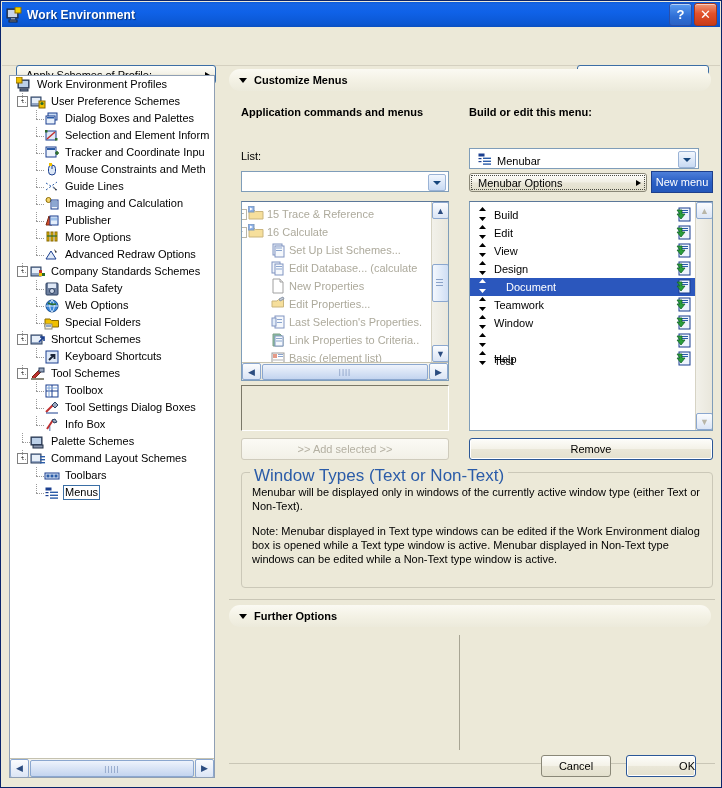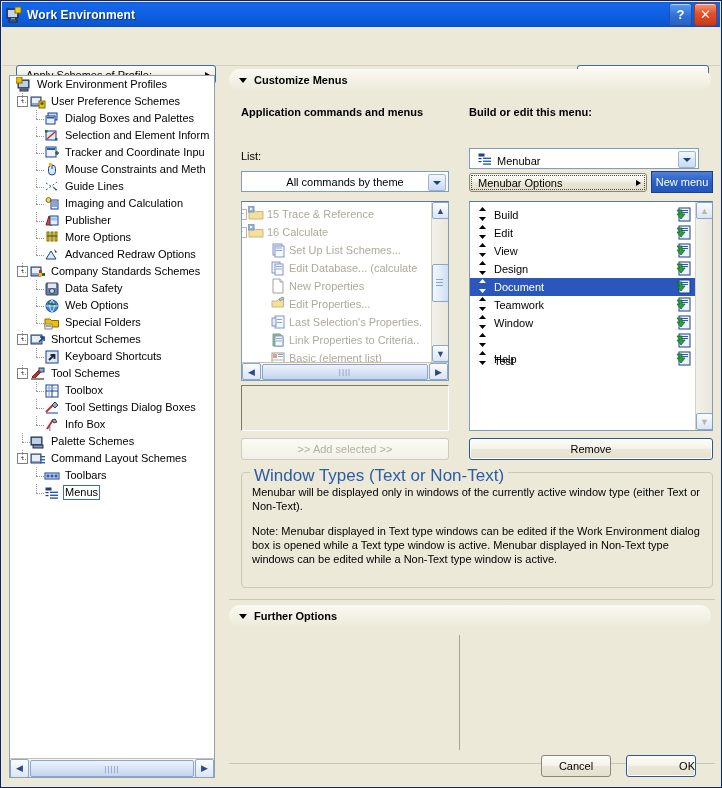--- a/index.html
+++ b/index.html
@@ -134,21 +134,21 @@
   }
   .chev{width:0;height:0;border-top:4px solid #16467d;border-left:4px solid transparent;border-right:4px solid transparent;}
 
   .listbox{
     box-sizing:border-box;background:#fff;
     border:1px solid #7f9db9;border-top-color:#5c7899;
     position:relative;overflow:hidden;
   }
   .lrow{height:18px;display:flex;align-items:center;white-space:nowrap;font-size:11px;position:relative;}
   .lrow.dim{color:#adaa9c;}
-  .lrow.sel{background:#2b57bd;color:#fff;}
+  .lrow.sel{background:#2b57bd;color:#fff;gap:12px;}
   .vsb{
     position:absolute;right:0;top:0;width:16px;bottom:0;
     background:linear-gradient(to right,#f2f1ea,#e9e7dc);
     border-left:1px solid #d6d3c4;
   }
   .vsb .sbtn{width:15px;height:15px;margin:0;}
   .vthumb{
     position:absolute;left:0;width:15px;
     background:linear-gradient(to right,#f4f8fe,#cfdef4);
     border:1px solid #8ba7cf;border-radius:2px;
@@ -566,21 +566,20 @@
     <div class="sechead">
       <span class="tri"></span>
       <span>Customize Menus</span>
     </div>
 
     <div style="position:absolute;left:12px;top:37px;" class="colhead">Application commands and menus</div>
     <div style="position:absolute;left:240px;top:37px;" class="colhead">Build or edit this menu:</div>
 
     <div style="position:absolute;left:12px;top:81px;" class="lbl">List:</div>
     <div class="combo" style="position:absolute;left:12px;top:102px;width:208px;">
-      <span class="cval" style="width:100%;justify-content:center;padding-left:0;">All commands by theme</span>
       <span class="cbtn">
           <i class="chev"></i>
         </span>
     </div>
 
     <div class="combo" style="position:absolute;left:240px;top:79px;width:230px;">
       <span class="cval">
         <span style="width:16px;height:16px;display:inline-block;margin-right:4px;">
           <svg width="16" height="16" viewBox="0 0 16 16">
             <rect x="1.5" y="2.5" width="6" height="3" fill="#1b3f8f"></rect>

